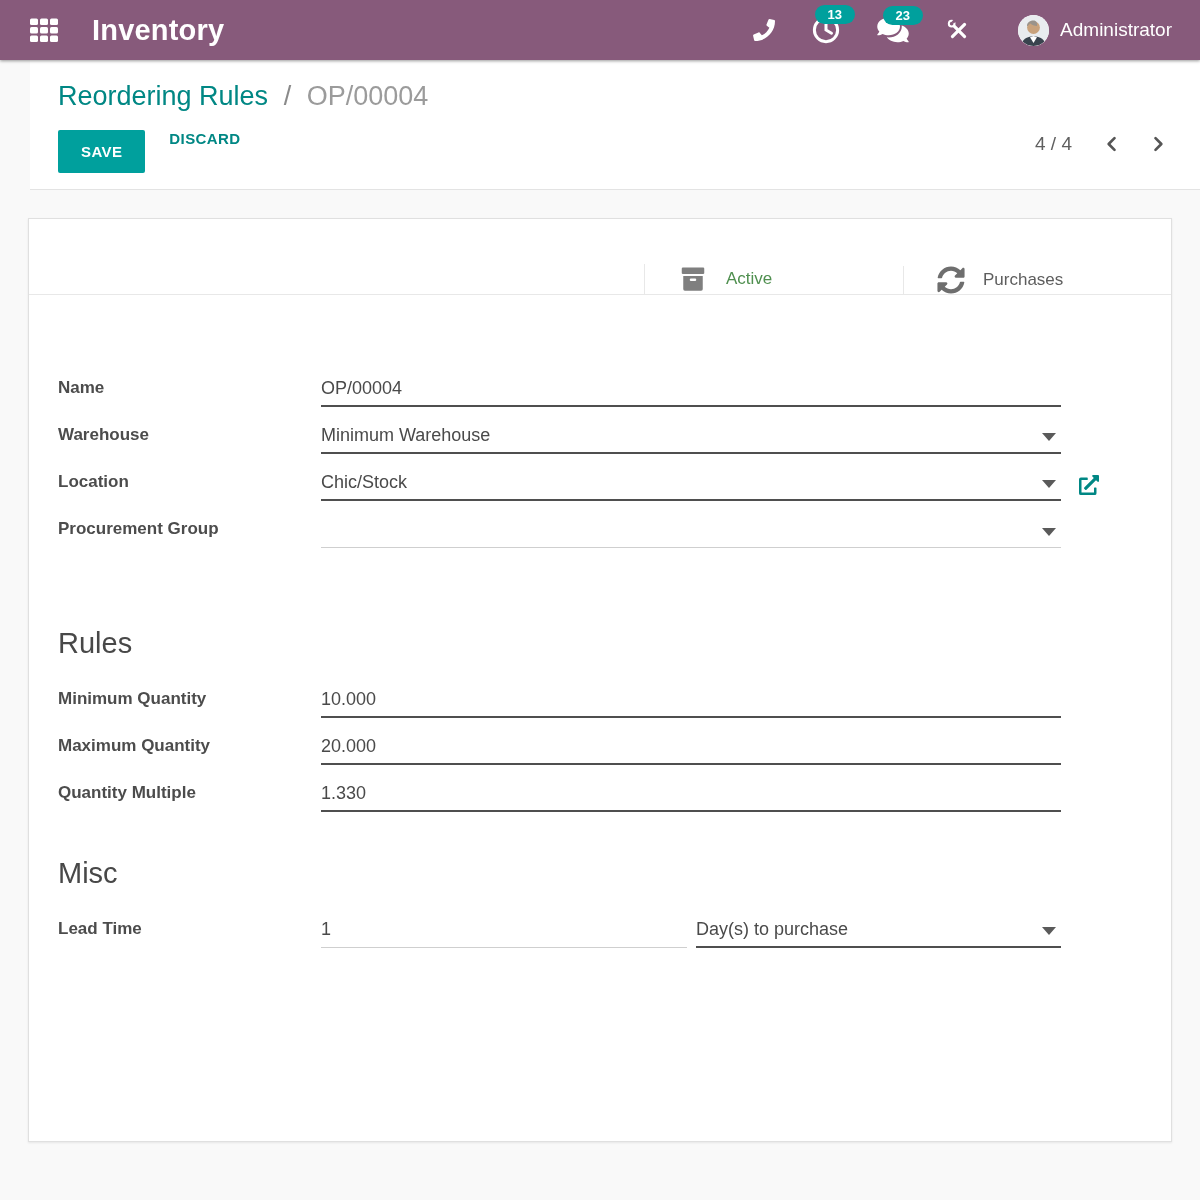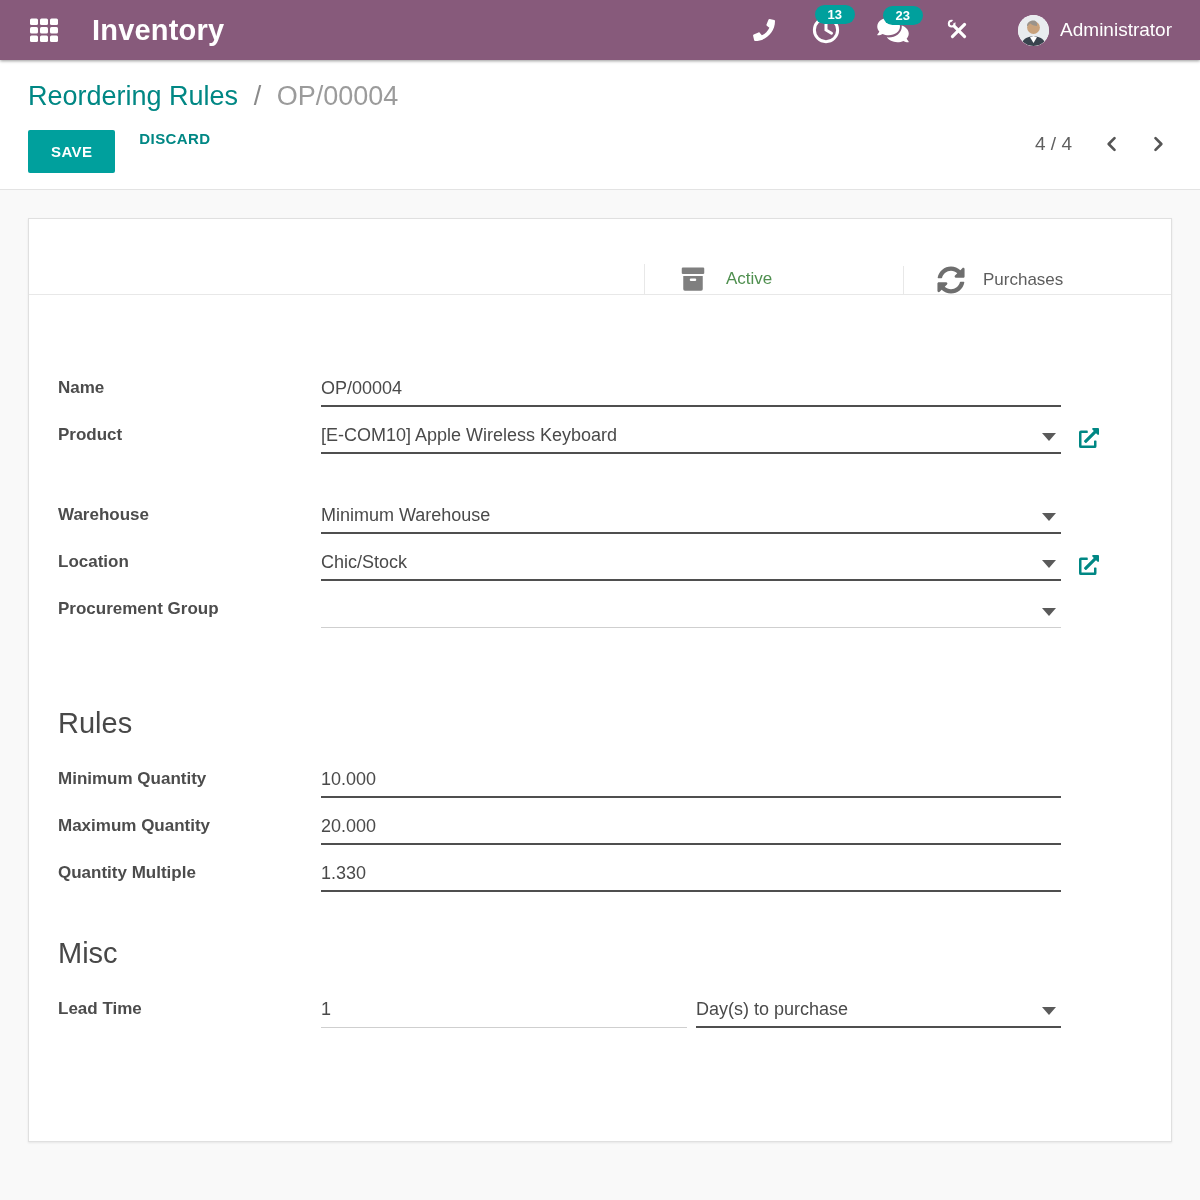--- a/index.html
+++ b/index.html
@@ -33,20 +33,21 @@
   }
   .user-menu { display:flex; align-items:center; gap:11px; margin-left:10px; cursor:pointer; }
   .avatar { width:31px; height:31px; border-radius:50%; overflow:hidden; background:#fff; flex:0 0 auto; }
   .user-name { color:#fff; font-size:19px; }
 
   
   .control-panel {
     background:#fff;
     padding:18px 28px 16px 28px;
     border-bottom:1px solid #e3e3e3;
+    margin-left:30px;
   }
   .breadcrumb { font-size:27px; line-height:36px; }
   .breadcrumb .bc-parent { color:var(--link-teal, #008784); cursor:pointer; }
   .breadcrumb .bc-sep { color:#8a8a8a; margin:0 8px; }
   .breadcrumb .bc-current { color:#9b9b9b; }
   .cp-row { display:flex; align-items:flex-start; margin-top:16px; }
   .save-btn {
     background:var(--accent-teal, #00A09D); color:#fff;
     border:none; font-family:inherit;
     font-size:15px; font-weight:bold; letter-spacing:.4px;
@@ -239,31 +240,20 @@
       </div>
     </div>
 
     <div class="sheet">
 
       <div class="field-row">
         <div class="field-label">Name</div>
         <div class="field-value u-dark">OP/00004</div>
       </div>
 
-      <div class="field-row gap-after">
-        <div class="field-label">Product</div>
-        <div class="field-value u-dark">
-          <span>[E-COM10] Apple Wireless Keyboard</span>
-          <span class="caret"></span>
-          <svg class="ext-link" viewBox="0 0 512 512">
-            <path fill="#008784" d="M432 320h-32a16 16 0 0 0-16 16v112H64V128h144a16 16 0 0 0 16-16V80a16 16 0 0 0-16-16H48A48 48 0 0 0 0 112v352a48 48 0 0 0 48 48h352a48 48 0 0 0 48-48V336a16 16 0 0 0-16-16z"></path>
-            <path fill="#008784" d="M488 0H360c-21.37 0-32.05 25.91-17 41l35.73 35.73L135 320.37a24 24 0 0 0 0 34L157.67 377a24 24 0 0 0 34 0l243.61-243.68L471 169c15 15 41 4.5 41-17V24A24 24 0 0 0 488 0z"></path>
-          </svg>
-        </div>
-      </div>
 
       <div class="field-row">
         <div class="field-label">Warehouse</div>
         <div class="field-value u-dark">
           <span>Minimum Warehouse</span>
           <span class="caret"></span>
         </div>
       </div>
 
       <div class="field-row">

